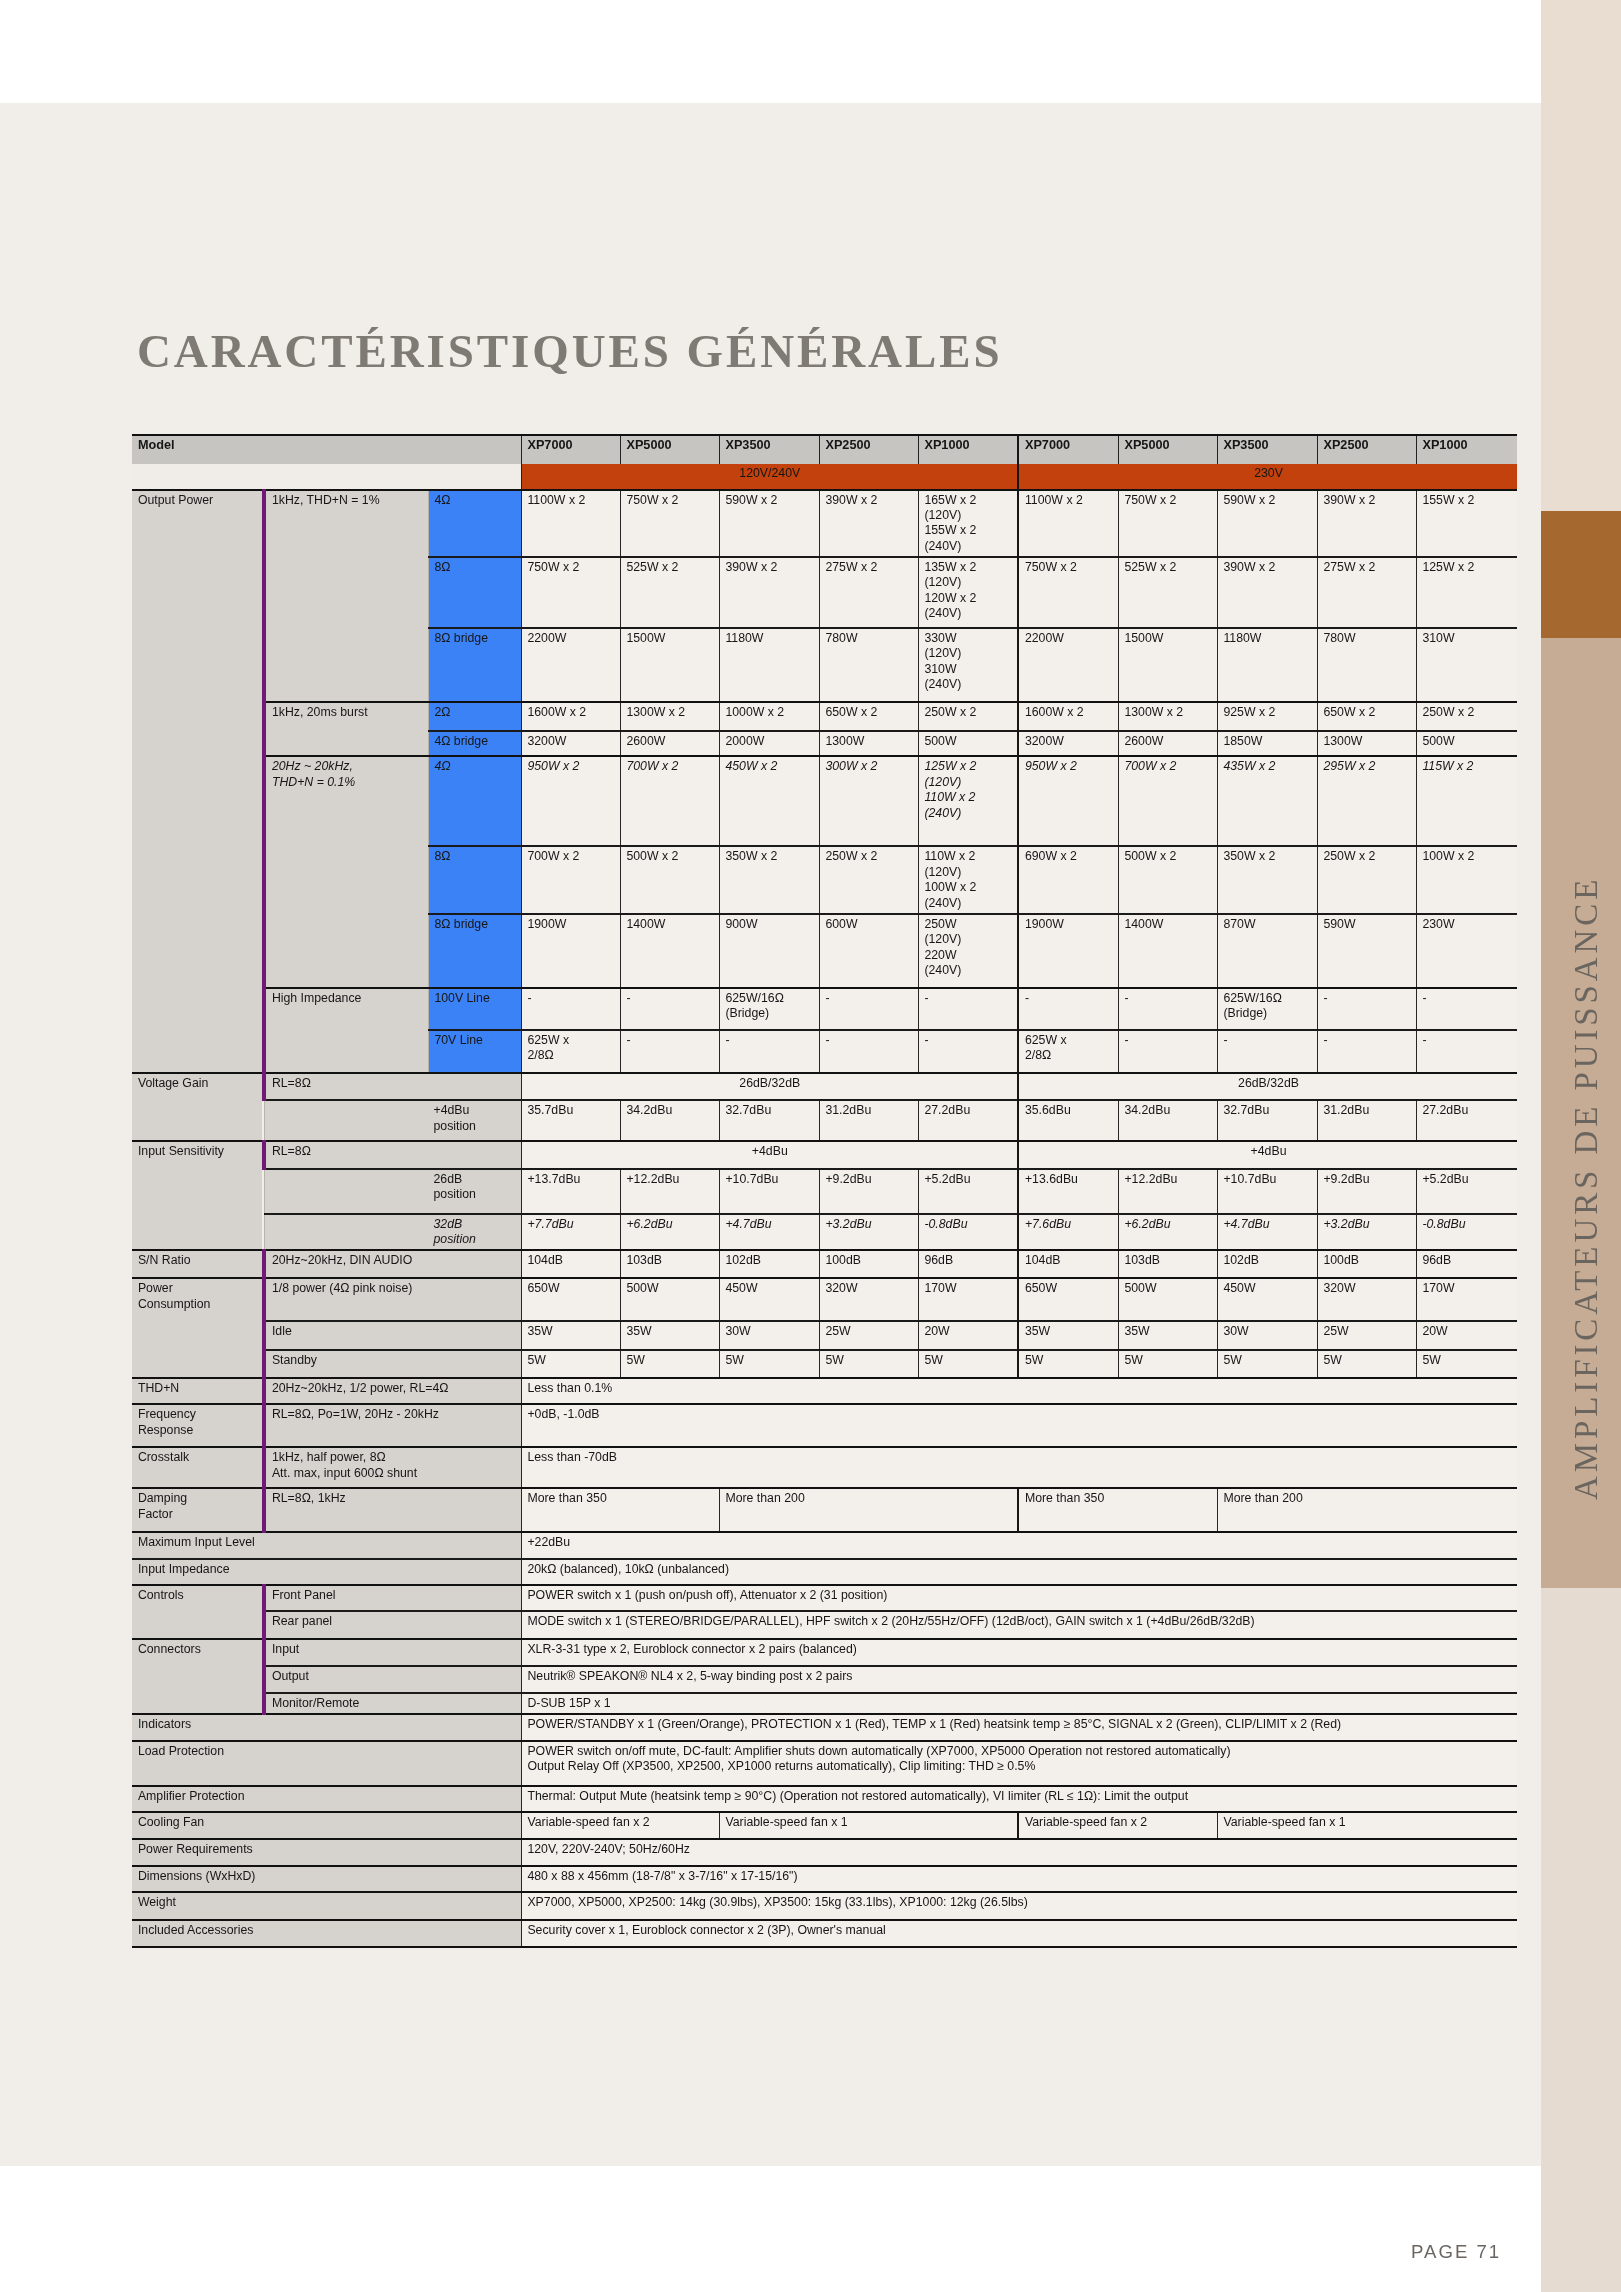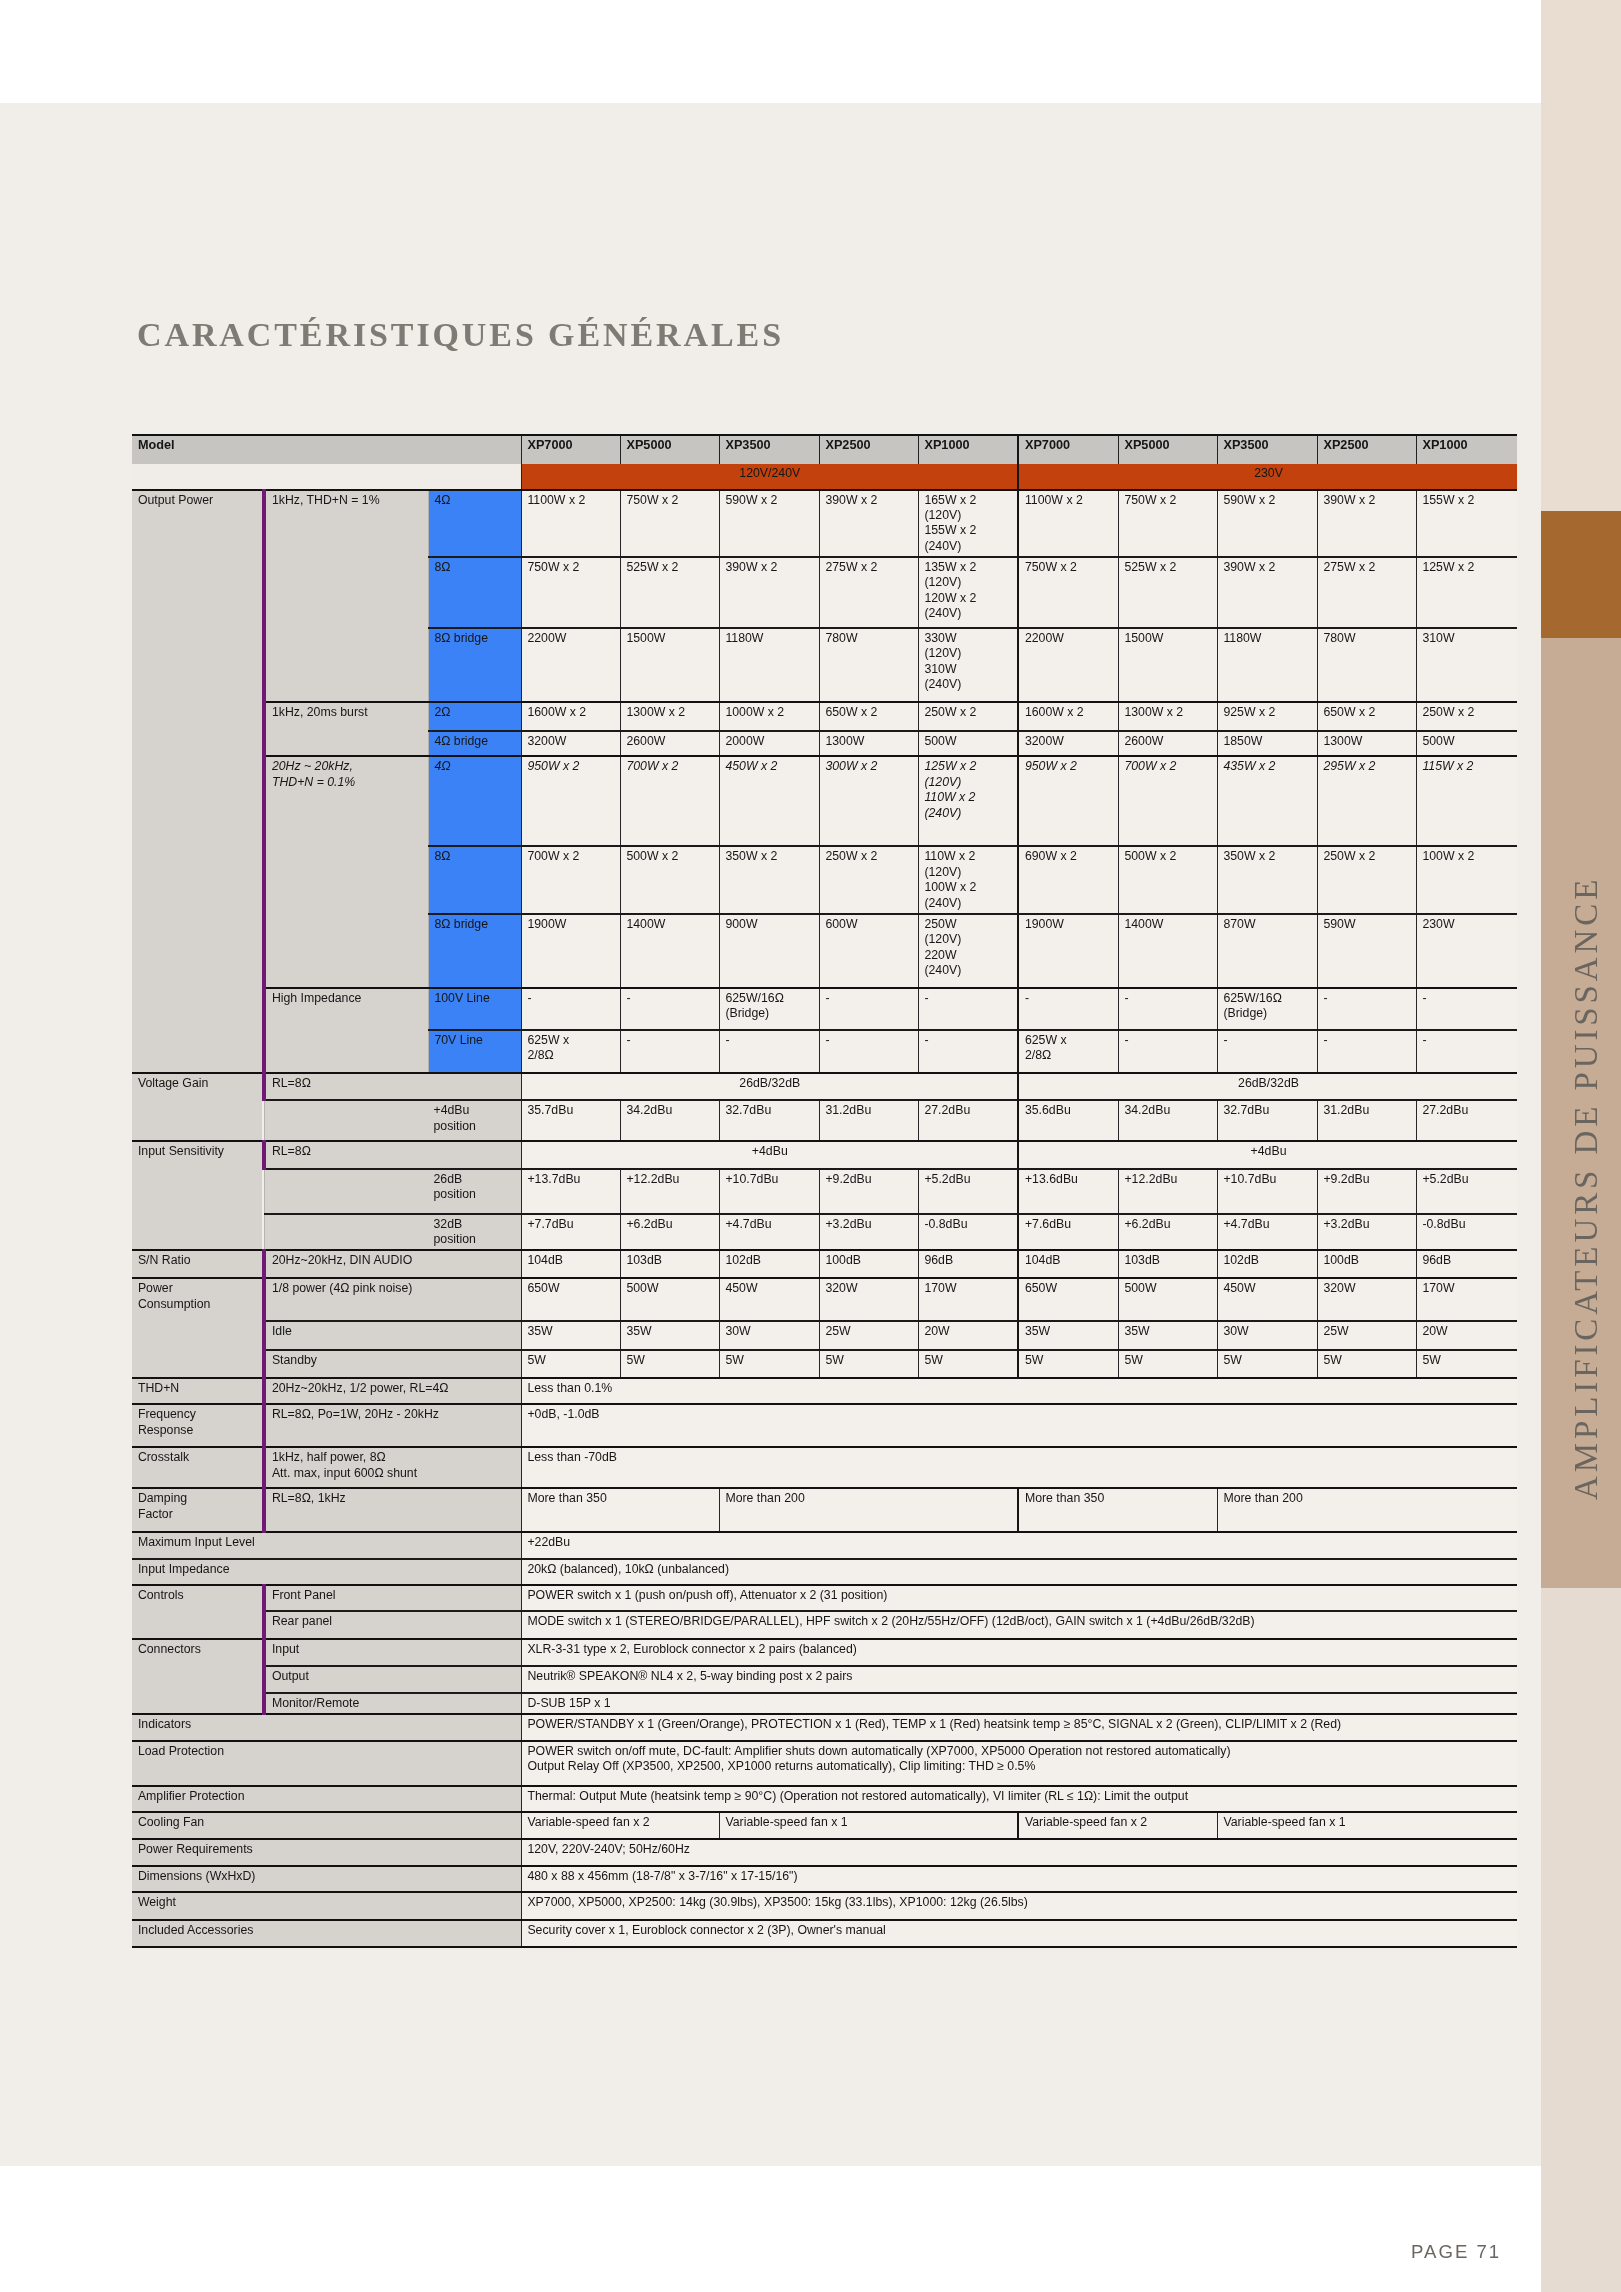--- a/index.html
+++ b/index.html
@@ -12,21 +12,21 @@
   #sidebar .seg-accent{position:absolute;left:0;top:511px;width:80px;height:127px;background:#a5682e;}
   #sidebar .seg-tan{position:absolute;left:0;top:638px;width:80px;height:950px;background:#c6ac94;}
   #sidebar .seg-bottom{position:absolute;left:0;top:1588px;width:80px;height:705px;background:#e6dbd0;}
   #sidebar-text{position:absolute;top:789px;right:17.6px;height:711px;
       writing-mode:vertical-rl;transform:rotate(180deg);
       font-family:"Liberation Serif","DejaVu Serif",serif;
       font-size:33px;letter-spacing:3.9px;color:#6b655f;line-height:1;}
   
   #page-title{position:absolute;left:137px;top:293px;
       font-family:"Liberation Serif","DejaVu Serif",serif;
-      font-size:34px;letter-spacing:2.9px;color:#7f7a74;white-space:nowrap;}
+      font-size:47px;letter-spacing:2.9px;color:#7f7a74;white-space:nowrap;}
   
   #page-number{position:absolute;left:1411px;top:2241px;font-size:18.6px;letter-spacing:2px;color:#6a6561;}
   
   #spec-table-wrap{position:absolute;left:132px;top:434px;width:1385px;}
   table{border-collapse:collapse;table-layout:fixed;width:1385px;font-size:12.3px;color:#161616;
         border-bottom:2.9px solid #111;}
   td{padding:2px 4.9px 2px 5.9px;vertical-align:top;line-height:1.25;white-space:pre-line;overflow:hidden;}
   tr.bt2>td{border-top:2px solid #1a1a1a;}
   tr.bt3>td{border-top:2.9px solid #111;}
   td.hdr{background:#c7c5c2;font-weight:bold;font-size:12.7px;}
@@ -279,21 +279,21 @@
             <td class="d">+12.2dBu</td>
             <td class="d">+10.7dBu</td>
             <td class="d">+9.2dBu</td>
             <td class="d">+5.2dBu</td>
             <td class="dh">+13.6dBu</td>
             <td class="d">+12.2dBu</td>
             <td class="d">+10.7dBu</td>
             <td class="d">+9.2dBu</td>
             <td class="d">+5.2dBu</td>
           </tr>
-          <tr class="bt2" style="height: 28px;">
+          <tr class="bt2" style="height: 28px; font-style: italic;">
             <td class="subpad" colspan="2">32dB
 position</td>
             <td class="d">+7.7dBu</td>
             <td class="d">+6.2dBu</td>
             <td class="d">+4.7dBu</td>
             <td class="d">+3.2dBu</td>
             <td class="d">-0.8dBu</td>
             <td class="dh">+7.6dBu</td>
             <td class="d">+6.2dBu</td>
             <td class="d">+4.7dBu</td>

